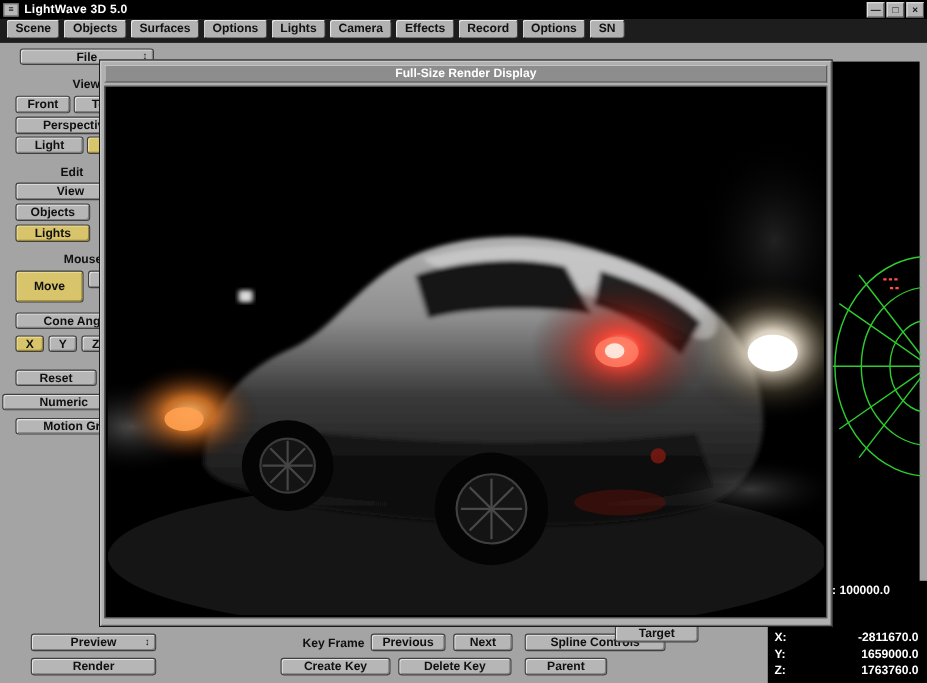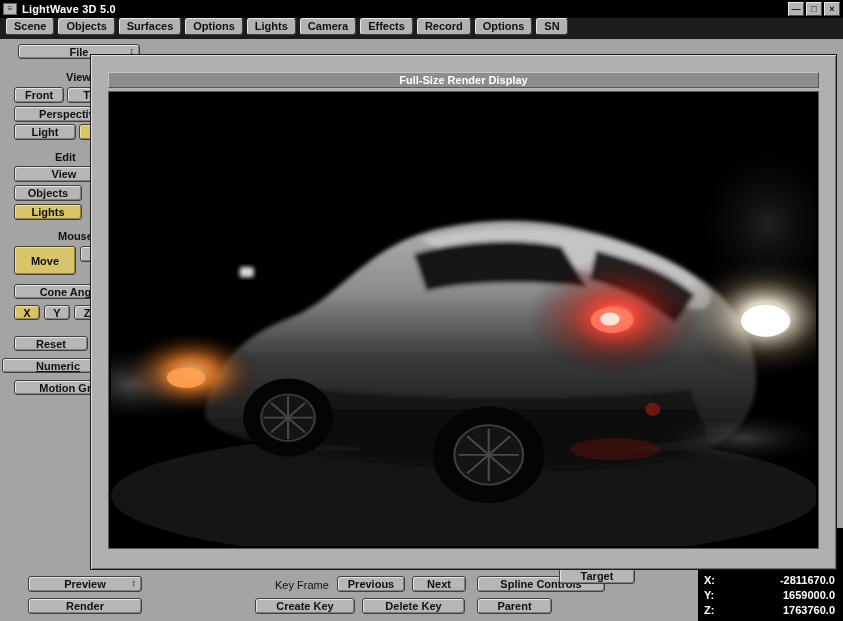--- a/index.html
+++ b/index.html
@@ -33,41 +33,41 @@
   .btn { position:absolute; display:flex; align-items:center; justify-content:center;
          background:#b6b6b6; border:1px solid #404040; border-radius:3px;
          box-shadow:inset 1px 1px 0 #e4e4e4, inset -1px -1px 0 #7e7e7e;
          font-size:11px; font-weight:bold; color:#101010; white-space:nowrap; overflow:hidden; }
   .btn.active { background:#d8c46a; box-shadow:inset 1px 1px 0 #eee0a4, inset -1px -1px 0 #97853d; }
   .hdr { position:absolute; font-size:11px; font-weight:bold; color:#101010; white-space:nowrap; z-index:1; }
   .left-z { z-index:1; }
   .popup-glyph { position:absolute; right:5px; top:1px; font-size:9px; }
 
   
-  .render-window { position:absolute; left:90px; top:54px; width:747px; height:516px;
+  .render-window { position:absolute; left:90px; top:54px; width:667px; height:516px;
                    background:#b0b0b0; border:1px solid #1a1a1a;
                    box-shadow:inset 1px 1px 0 #e0e0e0, inset -1px -1px 0 #6f6f6f;
-                   padding:17px; z-index:5; }
+                   padding:4px; z-index:5; }
   .rw-titlebar { height:16px; background:#8d8d8d; border:1px solid;
                  border-color:#c4c4c4 #585858 #585858 #c4c4c4; color:#fff; font-size:11px;
                  font-weight:bold; text-align:center; line-height:14px; }
   .rw-content { margin-top:3px; height:calc(100% - 22px); background:#000;
                 border:1px solid #5a5a5a; padding:2px; }
   .rw-content svg { width:100%; height:100%; display:block; }
 
   
   .info-panel { position:absolute; left:698px; top:528px; width:145px; height:93px;
                 background:#000; z-index:2; font-weight:bold; font-size:11px; color:#fff; }
   .info-grid { position:absolute; top:3px; left:0; right:34px; text-align:right; }
   .pos-hdr { position:absolute; top:26px; left:0; right:0; height:17px; background:#8f8f8f;
              border:1px solid; border-color:#c8c8c8 #555 #555 #c8c8c8; line-height:15px;
              padding-left:62px; color:#fff; }
   .coord-row { position:absolute; left:6px; right:8px; display:flex; justify-content:space-between; }
 
-  .label { position:absolute; font-size:11px; font-weight:normal; color:#101010; white-space:nowrap; z-index:1; }
+  .label { position:absolute; font-size:11px; font-weight:bold; color:#101010; white-space:nowrap; z-index:1; }
 </style>
 </head>
 <body>
 
 <div class="app">
 
   <div class="titlebar">
     <span class="sysicon">≡</span>
     <span class="title">LightWave 3D 5.0</span>
     <span class="win-controls">
@@ -129,21 +129,21 @@
   <div class="hdr" style="left:58px;top:230px;">Mouse</div>
   <div class="btn left-z active" style="left:14px;top:246px;width:62px;height:29px;">Move</div>
   <div class="btn left-z" style="left:80px;top:246px;width:60px;height:16px;">Rotate</div>
 
   <div class="btn left-z" style="left:14px;top:284px;width:112px;height:15px;">Cone Angle</div>
   <div class="btn left-z active" style="left:14px;top:305px;width:26px;height:15px;">X</div>
   <div class="btn left-z" style="left:44px;top:305px;width:26px;height:15px;">Y</div>
   <div class="btn left-z" style="left:74px;top:305px;width:26px;height:15px;">Z</div>
 
   <div class="btn left-z" style="left:14px;top:336px;width:74px;height:15px;">Reset</div>
-  <div class="btn left-z" style="left:2px;top:358px;width:112px;height:15px;text-decoration:underline;">Numeric</div>
+  <div class="btn left-z" style="left:2px;top:358px;width:112px;height:15px;">Numeric</div>
   <div class="btn left-z" style="left:14px;top:380px;width:122px;height:15px;">Motion Graph</div>
 
   <div class="render-window">
     <div class="rw-titlebar">
       <span>Full-Size Render Display</span>
     </div>
     <div class="rw-content">
       <svg viewBox="0 0 657 486" preserveAspectRatio="none">
         <defs>
           <linearGradient id="bodyGrad" x1="0" y1="0" x2="0" y2="1">

